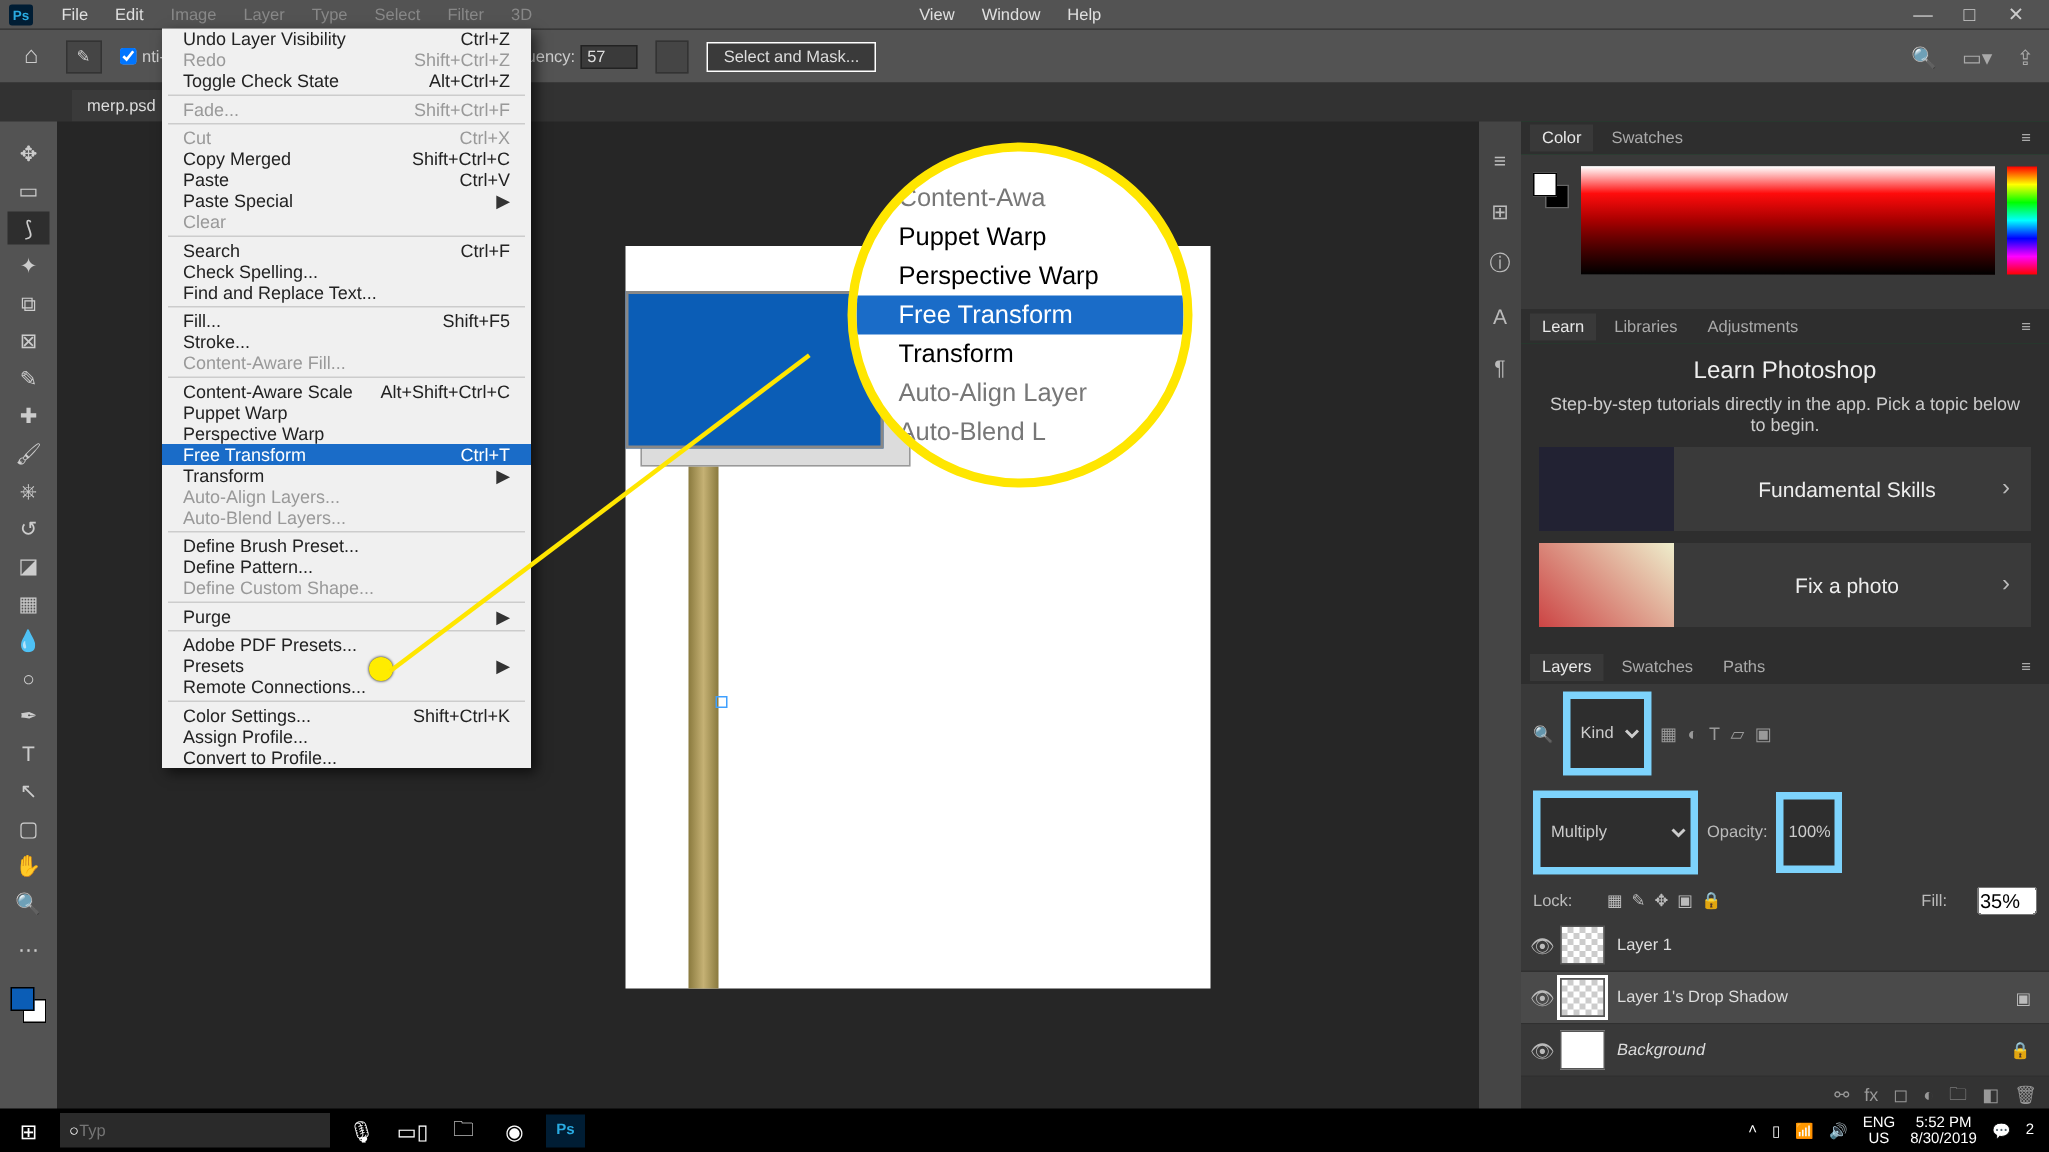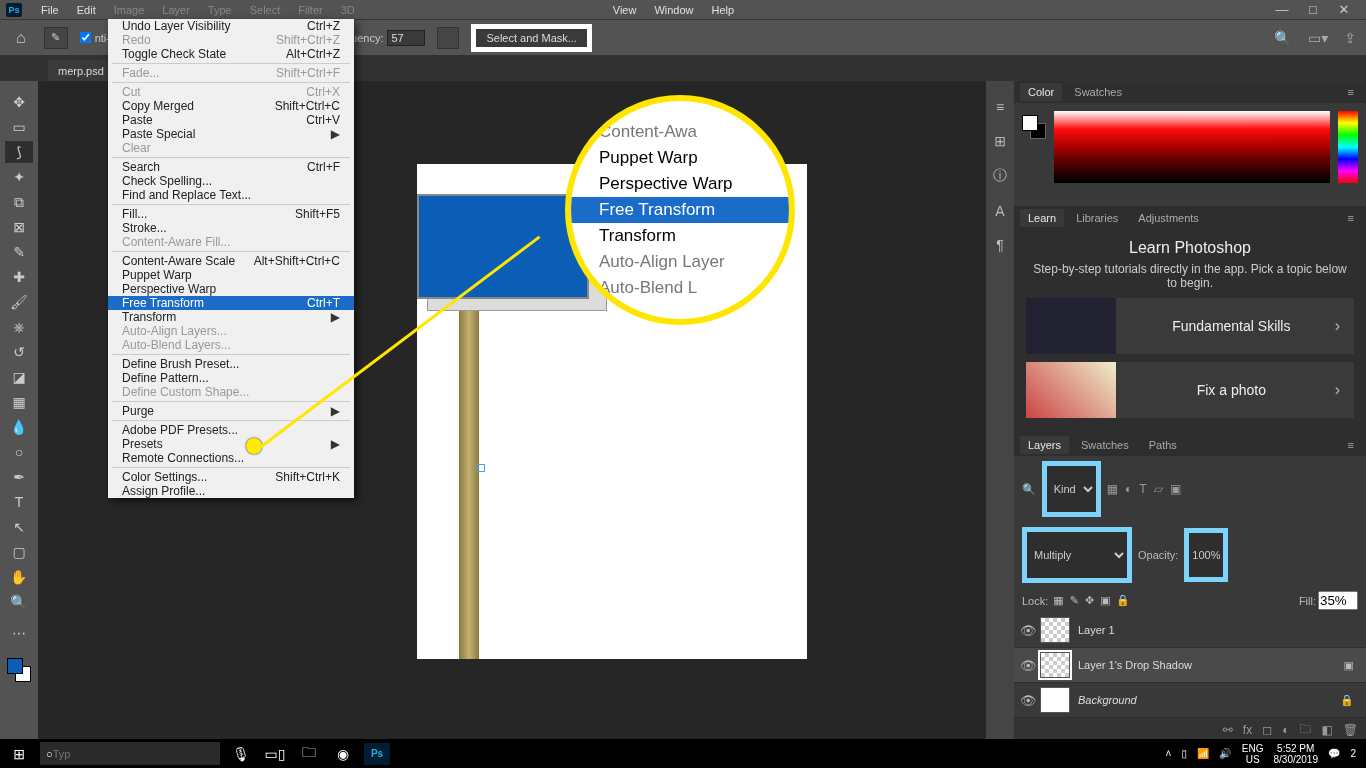--- a/index.html
+++ b/index.html
@@ -11,21 +11,21 @@
 .window-controls{margin-left:auto;display:flex;gap:3px;padding-right:8px}
 .window-controls span{width:28px;height:16px;display:flex;align-items:center;justify-content:center;font-size:13px;color:#ccc}
 .optbar{height:36px;background:#535353;border-top:1px solid #383838;display:flex;align-items:center;padding:0 10px;gap:12px}
 .home-icon{font-size:16px;color:#ccc;padding:3px 6px}
 .tool-preset{width:24px;height:22px;background:#454545;border:1px solid #333;display:flex;align-items:center;justify-content:center}
 .optbar .chk{display:flex;align-items:center;gap:4px}
 .optbar .chk input{width:11px;height:11px}
 .optbar .fld{display:flex;align-items:center;gap:4px}
 .optbar .fld input{width:38px;background:#3a3a3a;border:1px solid #222;color:#ddd;font-size:11px;padding:1px 3px}
 .pen-icon{width:22px;height:22px;background:#454545;border:1px solid #333}
-.mask-btn{background:#3a3a3a;border:5px solid #ffffff;color:#ddd;padding:3px 10px;font-size:11px}
+.mask-btn{background:#3a3a3a;border:1px solid #ffffff;color:#ddd;padding:3px 10px;font-size:11px}
 .optbar-right{margin-left:auto;display:flex;gap:16px;color:#aaa;font-size:14px}
 .doc-tabs{height:26px;background:#323232;display:flex;align-items:flex-end;padding-left:48px}
 .doc-tab{background:#3a3a3a;padding:4px 10px;font-size:11px;color:#ddd;display:flex;align-items:center;gap:6px}
 .tools-col{position:absolute;left:0;top:81px;width:38px;bottom:26px;background:#535353;display:flex;flex-direction:column;align-items:center;padding-top:10px;gap:3px}
 .tool{width:28px;height:22px;display:flex;align-items:center;justify-content:center;color:#ccc;font-size:14px}
 .tool.sel{background:#2e2e2e}
 .canvas-area{position:absolute;left:38px;top:81px;right:380px;bottom:26px;background:#262626;display:flex;align-items:center;justify-content:center}
 .canvas{width:390px;height:495px;background:#fff;position:relative;margin-left:200px}
 .canvas .signbg{position:absolute;left:10px;top:35px;width:180px;height:112px;background:#dcdcdc;border:1px solid #999}
 .canvas .sign{position:absolute;left:0;top:30px;width:172px;height:105px;background:#0b5db6;border:2px solid #888}
@@ -50,21 +50,21 @@
 .lp-title{font-size:16px;color:#eee;margin-bottom:5px}
 .learn-row{margin:8px 12px;height:56px;background:#3a3a3a;display:flex;align-items:center;cursor:pointer}
 .learn-row .thumb{width:90px;height:56px;background:#223}
 .learn-row .thumb.t2{background:linear-gradient(45deg,#c44,#eec)}
 .learn-row .lbl{flex:1;padding-left:12px;font-size:14px;color:#eee}
 .learn-row .chev{padding-right:14px;font-size:16px;color:#bbb}
 .layers-panel{flex:1;background:#393939;display:flex;flex-direction:column}
 .layer-opts{padding:5px 8px;display:flex;align-items:center;gap:6px;color:#bbb}
 .layer-opts select,.layer-opts input{background:#2e2e2e;border:5px solid #7dd3fc;color:#ccc;font-size:11px;padding:16px 3px}
 .layer-opts .icons{display:flex;gap:7px;color:#999;font-size:12px}
-.lock-row{padding:3px 8px;display:flex;align-items:center;gap:2px;font-size:11px;color:#bbb}
+.lock-row{padding:3px 8px;display:flex;align-items:center;gap:20px;font-size:11px;color:#bbb}
 .lock-row .icons span{margin:0 3px}
 .layer-list{flex:1;overflow:auto}
 .layer{display:flex;align-items:center;padding:4px 6px;border-bottom:1px solid #303030}
 .layer .eye{width:20px;color:#bbb;font-size:13px}
 .layer .thumb{width:30px;height:26px;background:repeating-conic-gradient(#ccc 0 25%,#fff 0 50%) 0 0/8px 8px;border:1px solid #555;margin-right:8px}
 .layer .thumb.solid{background:#fff}
 .layer .thumb.sel{outline:2px solid #fff}
 .layer.sel{background:#4a4a4a}
 .layer .name{flex:1;font-size:11px;color:#ddd}
 .layer .lock{color:#bbb;padding-right:6px}
@@ -411,20 +411,23 @@
       <span>Remote Connections...</span>
     </div>
     <hr>
     <div class="mi">
       <span>Color Settings...</span>
       <span>Shift+Ctrl+K</span>
     </div>
     <div class="mi">
       <span>Assign Profile...</span>
     </div>
+    <div class="mi">
+      <span>Convert to Profile...</span>
+    </div>
   </div>
 
 <div class="marker" style="left:246px;top:438px"></div>
 <div class="line" style="left:260px;top:446px;width:350px;transform:rotate(-37deg)"></div>
 <div class="callout">
   <div class="dis">Content-Awa</div>
   <div>Puppet Warp</div>
   <div>Perspective Warp</div>
   <div class="hl">Free Transform</div>
   <div>Transform</div>

